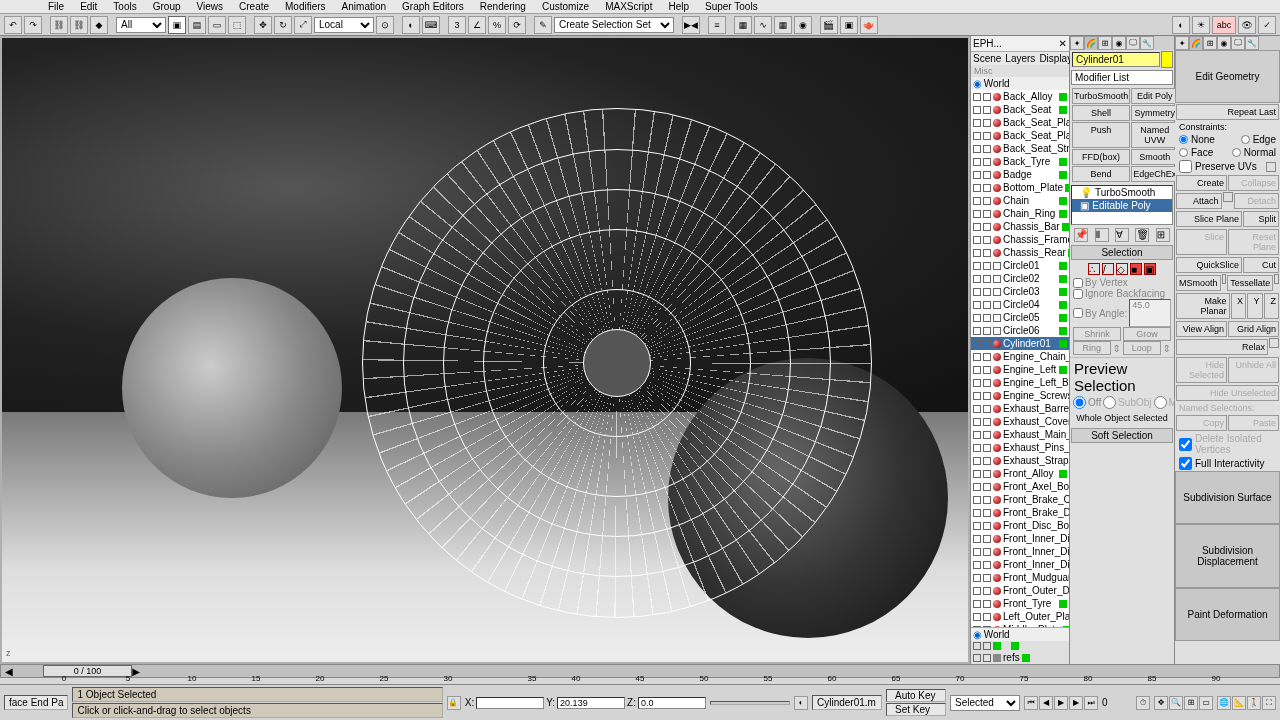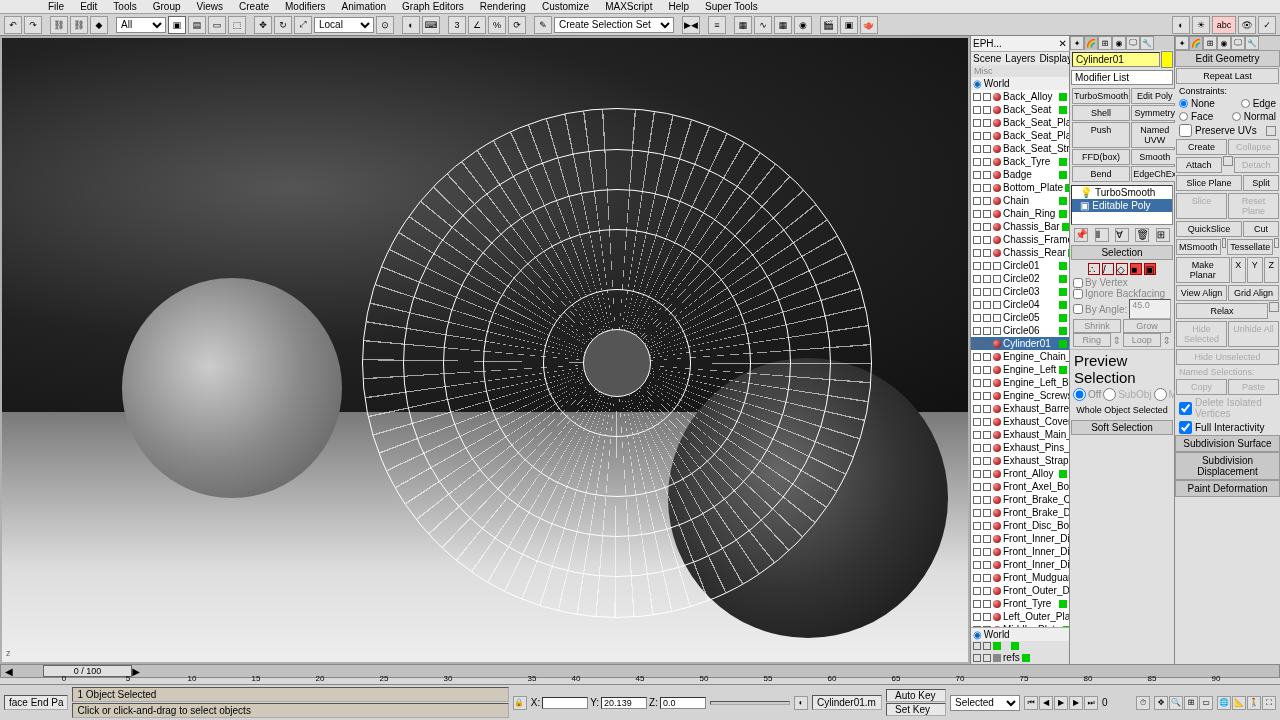--- a/index.html
+++ b/index.html
@@ -45,44 +45,44 @@
 .ms-item { padding: 1px 8px; }
 .ms-item.sel { background: #3a6ea5; color: #fff; }
 .mod-icons { display: flex; gap: 2px; padding: 2px; justify-content: space-around; }
 .mi { width: 14px; height: 14px; border: 1px solid #999; background: #e0e0e0; }
 .rollout { background: #d0d0d0; border: 1px solid #999; padding: 1px 4px; text-align: center; font-size: 10px; margin: 1px; }
 .subobj { display: flex; gap: 2px; padding: 2px; justify-content: center; }
 .so { width: 12px; height: 12px; border: 1px solid #a00; }
 .so.r { background: #e44; }
 .mrow { display: flex; align-items: center; gap: 2px; padding: 0 3px; font-size: 9px; color: #888; }
 .mrow input[type=checkbox] { width: 10px; height: 10px; }
-.mrow .sp { flex: 1; background: #eee; border: 1px inset #aaa; height: 20px; font-size: 9px; padding: 0 2px; }
+.mrow .sp { flex: 1; background: #eee; border: 1px inset #aaa; height: 28px; font-size: 9px; padding: 0 2px; }
 .mbtn2 { flex: 1; background: #e0e0e0; border: 1px solid #999; padding: 1px; text-align: center; font-size: 9px; color: #888; }
 
 .cmd-panel { width: 105px; background: #e0e0e0; display: flex; flex-direction: column; }
-.cmd-hdr { background: #d0d0d0; border: 1px solid #999; padding: 2px 4px; text-align: center; font-size: 10px; margin: 0; }
-.cbtn { background: #e0e0e0; border: 1px solid #999; padding: 2px; text-align: center; font-size: 9px; margin: 1px; }
+.cmd-hdr { background: #d0d0d0; border: 1px solid #999; padding: 20px 4px; text-align: center; font-size: 10px; margin: 0; }
+.cbtn { background: #e0e0e0; border: 1px solid #999; padding: 2px; text-align: right; font-size: 9px; margin: 1px; }
 .cbtn.dis { color: #aaa; }
 .crow { display: flex; gap: 1px; padding: 0 1px; }
 .crow .cbtn { flex: 1; margin: 1px 0; }
 .clbl { padding: 1px 4px; font-size: 9px; }
 .crow2 { display: flex; align-items: center; gap: 3px; padding: 1px 4px; font-size: 9px; }
 .crow2 input[type=radio] { width: 9px; height: 9px; }
 .csq { width: 10px; height: 10px; border: 1px solid #888; display: inline-block; }
 
 .bottom { height: 56px; background: #d4d4d4; display: flex; flex-direction: column; }
 .timeslider { height: 14px; background: #c0c0c0; border: 1px solid #888; display: flex; align-items: center; padding: 0 4px; }
 .ts-handle { background: #e0e0e0; border: 1px solid #666; padding: 0 30px; font-size: 9px; margin-left: 30px; }
 .timeline { height: 14px; background: #d8d8d8; display: flex; align-items: flex-end; position: relative; border-bottom: 1px solid #888; }
 .tl-tick { position: absolute; font-size: 8px; bottom: 1px; transform: translateX(-50%); }
 .status { flex: 1; display: flex; align-items: center; gap: 4px; padding: 2px 4px; font-size: 9px; background: #d4d4d4; }
 .status .fld { background: #e8e8e8; border: 1px inset #aaa; padding: 1px 4px; min-width: 60px; }
 .sbtn { width: 14px; height: 14px; background: #e0e0e0; border: 1px solid #999; font-size: 8px; display: inline-flex; align-items: center; justify-content: center; }
 .xyz { display: flex; gap: 2px; }
-.xyz .xf { background: #fff; border: 1px inset #888; width: 46px; padding: 0 2px; font-size: 9px; }
+.xyz .xf { background: #fff; border: 1px inset #888; width: 68px; padding: 0 2px; font-size: 9px; }
 </style>
 </head>
 <body>
 
 <div class="menubar">
   <span>File</span>
   <span>Edit</span>
   <span>Tools</span>
   <span>Group</span>
   <span>Views</span>

